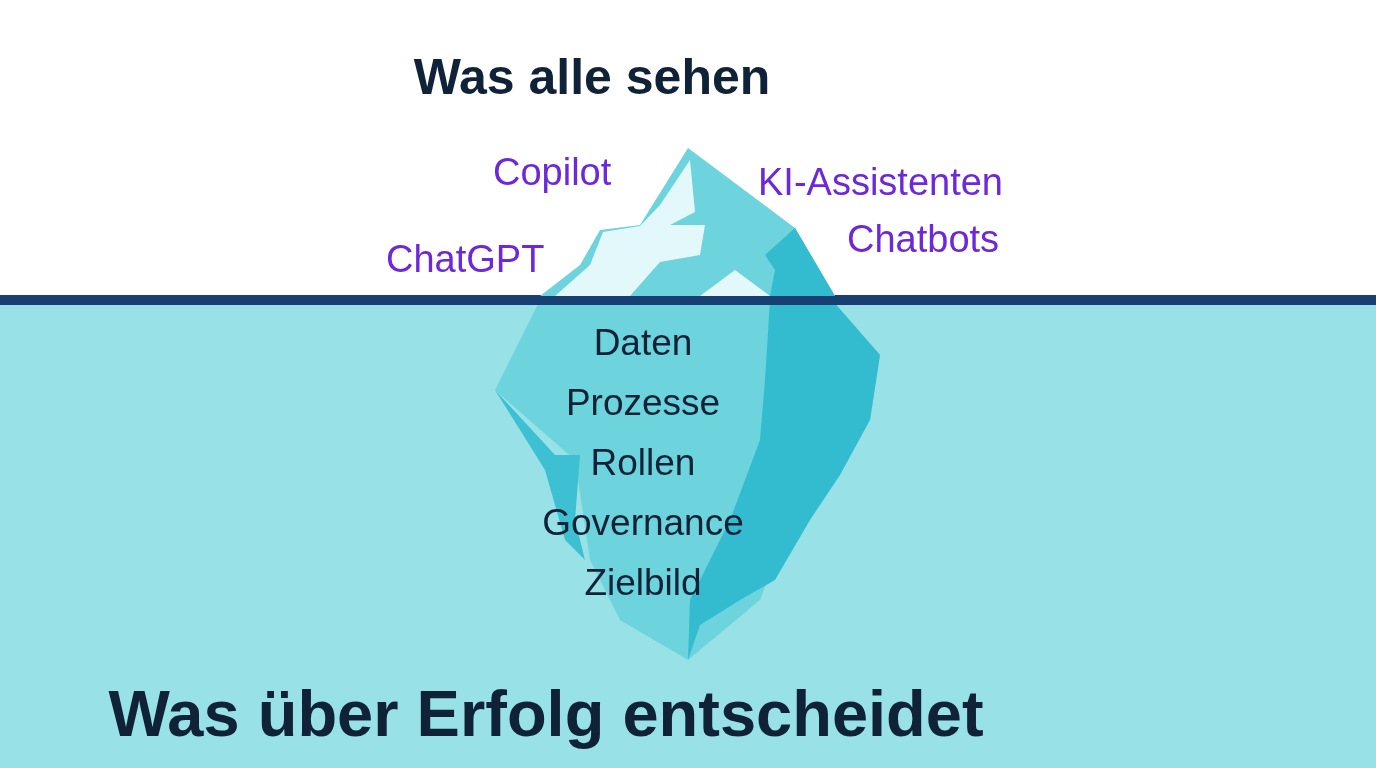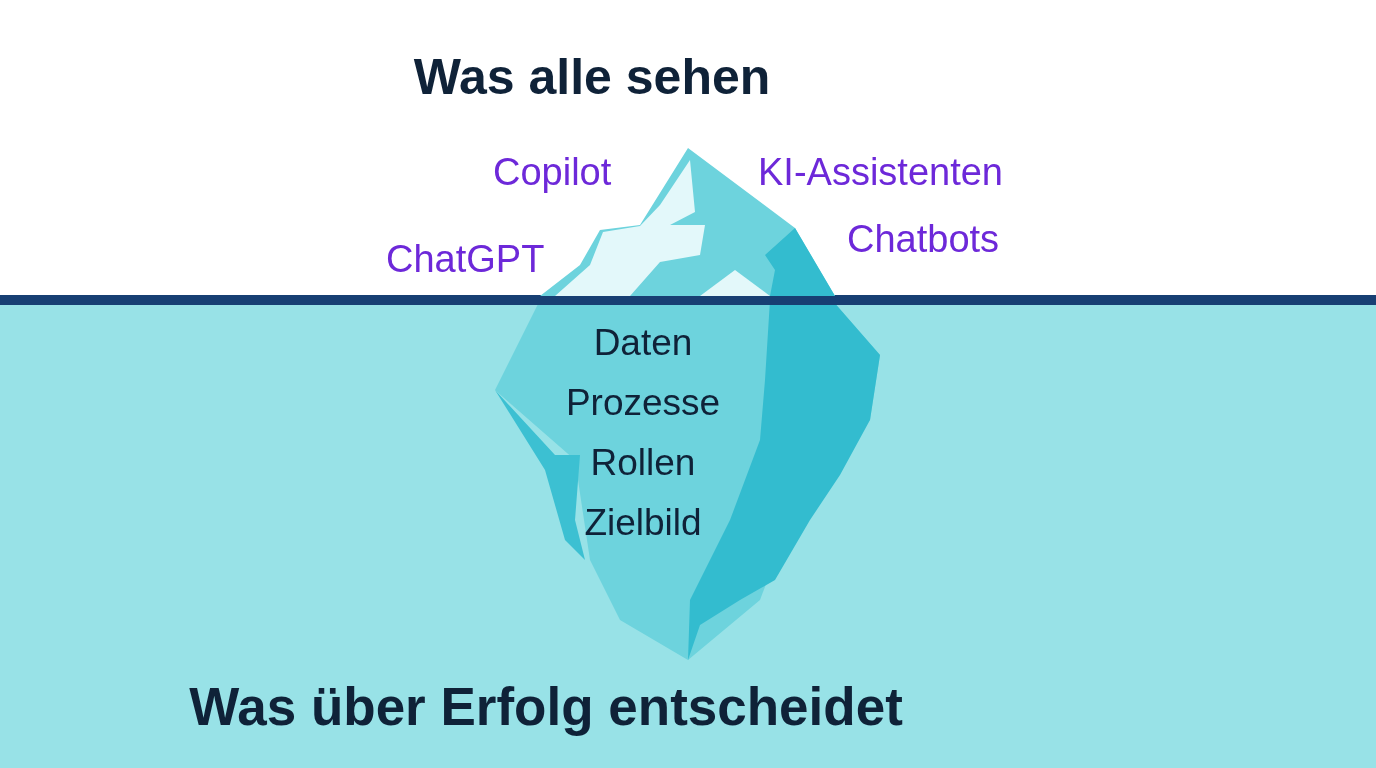--- a/index.html
+++ b/index.html
@@ -13,21 +13,21 @@
   .water { position: absolute; left: 0; top: 304px; width: 1376px; height: 464px; background: #98e2e7; }
   .waterline { position: absolute; left: 0; top: 295px; width: 1376px; height: 10px; background: #173f73; z-index: 3; }
   svg.iceberg { position: absolute; left: 0; top: 0; z-index: 2; }
   svg.iceberg-top { z-index: 4; }
   .title-top {
     position: absolute; left: 0; width: 1184px; top: 48px; text-align: center;
     font-size: 50px; font-weight: bold; color: #0f2238; z-index: 5; letter-spacing: 0px;
   }
   .title-bottom {
     position: absolute; left: 0; width: 1092px; top: 676px; text-align: center;
-    font-size: 53px; font-weight: bold; color: #0f2238; z-index: 5;
+    font-size: 65px; font-weight: bold; color: #0f2238; z-index: 5;
   }
   .label {
     position: absolute; font-size: 38px; color: #6d28d9; z-index: 5; white-space: nowrap;
   }
   .below-list {
     position: absolute; left: 0; width: 1232px; top: 320px; text-align: center; z-index: 5; padding-left: 27px;
   }
   .below-list div { font-size: 37px; height: 60px; line-height: 46px; color: #0f2238; }
 </style>
 </head>
@@ -50,24 +50,25 @@
 <svg class="iceberg iceberg-top" width="1376" height="300" viewBox="0 0 1376 300" style="position:absolute;left:0;top:0;">
   <polygon points="688,148 795,228 835,296 540,296 580,265 600,230 640,225" fill="#6dd3dd"></polygon>
   <polygon points="795,228 835,296 770,296 775,270 765,255" fill="#33bccf"></polygon>
   <polygon points="690,160 695,212 670,225 705,225 700,255 660,262 630,296 555,296 590,265 603,232 640,226 660,205" fill="#e3f8fa"></polygon>
   <polygon points="735,270 770,296 700,296" fill="#e3f8fa"></polygon>
 </svg>
 
 <div class="title-top">Was alle sehen</div>
 
 <div class="label" style="left:493px; top:151px;">Copilot</div>
-<div class="label" style="left:758px; top:151px;">KI-Assistenten</div>
+<div class="label" style="left:758px; top:161px;">KI-Assistenten</div>
 <div class="label" style="left:386px; top:218px;margin-top:20px;">ChatGPT</div>
 <div class="label" style="left:847px; top:218px;">Chatbots</div>
 
 <div class="below-list">
   <div>Daten</div>
   <div>Prozesse</div>
   <div>Rollen</div>
+  <div>Governance</div>
   <div>Zielbild</div>
 </div>
 
 <div class="title-bottom">Was über Erfolg entscheidet</div>
 
 </body></html>

